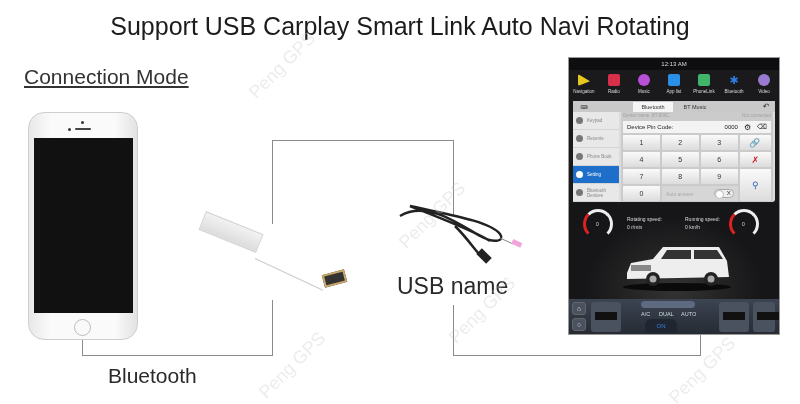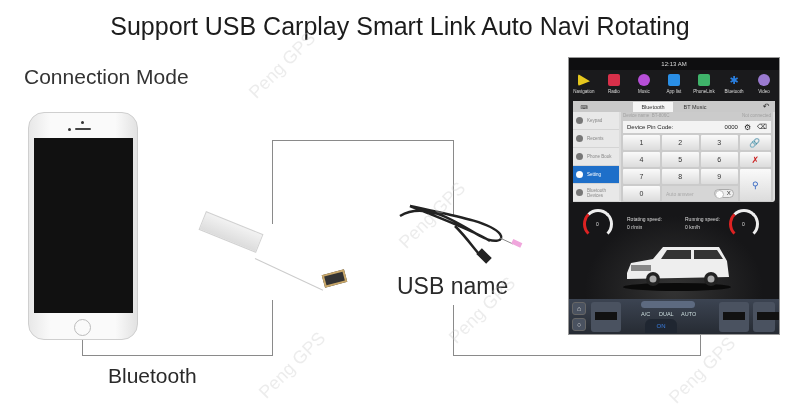--- a/index.html
+++ b/index.html
@@ -1,20 +1,20 @@
 <!DOCTYPE html>
 <html><head>
 <meta charset="utf-8">
 <style>
   * { box-sizing: border-box; margin: 0; padding: 0; }
   html, body { width: 800px; height: 404px; background: #ffffff; overflow: hidden; }
   body { position: relative; font-family: "Liberation Sans", sans-serif; color: #222; }
   .abs { position: absolute; }
   .title { left: 0; width: 800px; top: 12px; text-align: center; font-size: 25px; color: #1c1c1c; }
-  .subtitle { left: 24px; top: 65px; font-size: 21px; color: #333; }
+  .subtitle { left: 24px; top: 65px; font-size: 21px; color: #333; text-decoration: underline; }
   .conn-label { left: 108px; top: 364px; font-size: 21px; color: #2a2a2a; }
   .usb-label { left: 397px; top: 273px; font-size: 23px; color: #2a2a2a; }
   .line { position: absolute; background: #8a8a8a; }
   .wm { position: absolute; font-size: 18px; color: rgba(200,200,200,0.35); transform: rotate(-45deg); white-space: nowrap; pointer-events: none; }
 
   
   .phone { left: 28px; top: 112px; width: 110px; height: 228px; background: linear-gradient(90deg,#e8e8e8,#fafafa 20%,#fafafa 80%,#e2e2e2); border: 1px solid #cfcfcf; border-radius: 16px; }
   .phone-screen { left: 5px; top: 25px; width: 99px; height: 175px; background: #111; }
   .phone-cam { left: 52px; top: 8px; width: 3px; height: 3px; background: #333; border-radius: 50%; }
   .phone-dot { left: 39px; top: 15px; width: 3px; height: 3px; background: #333; border-radius: 50%; }

